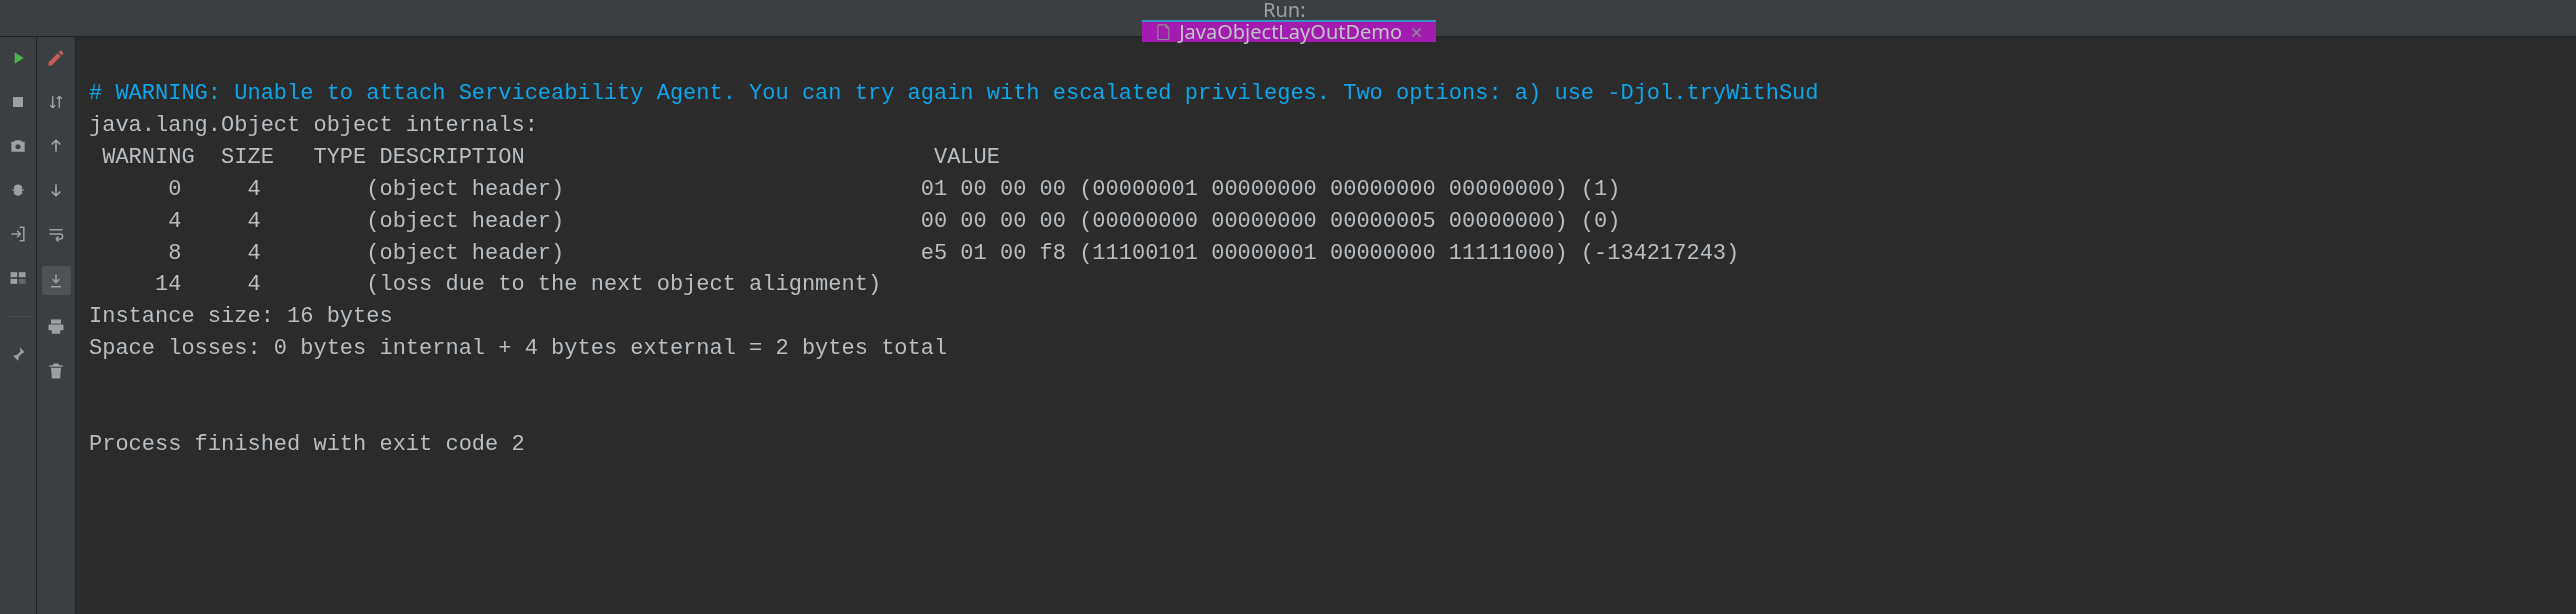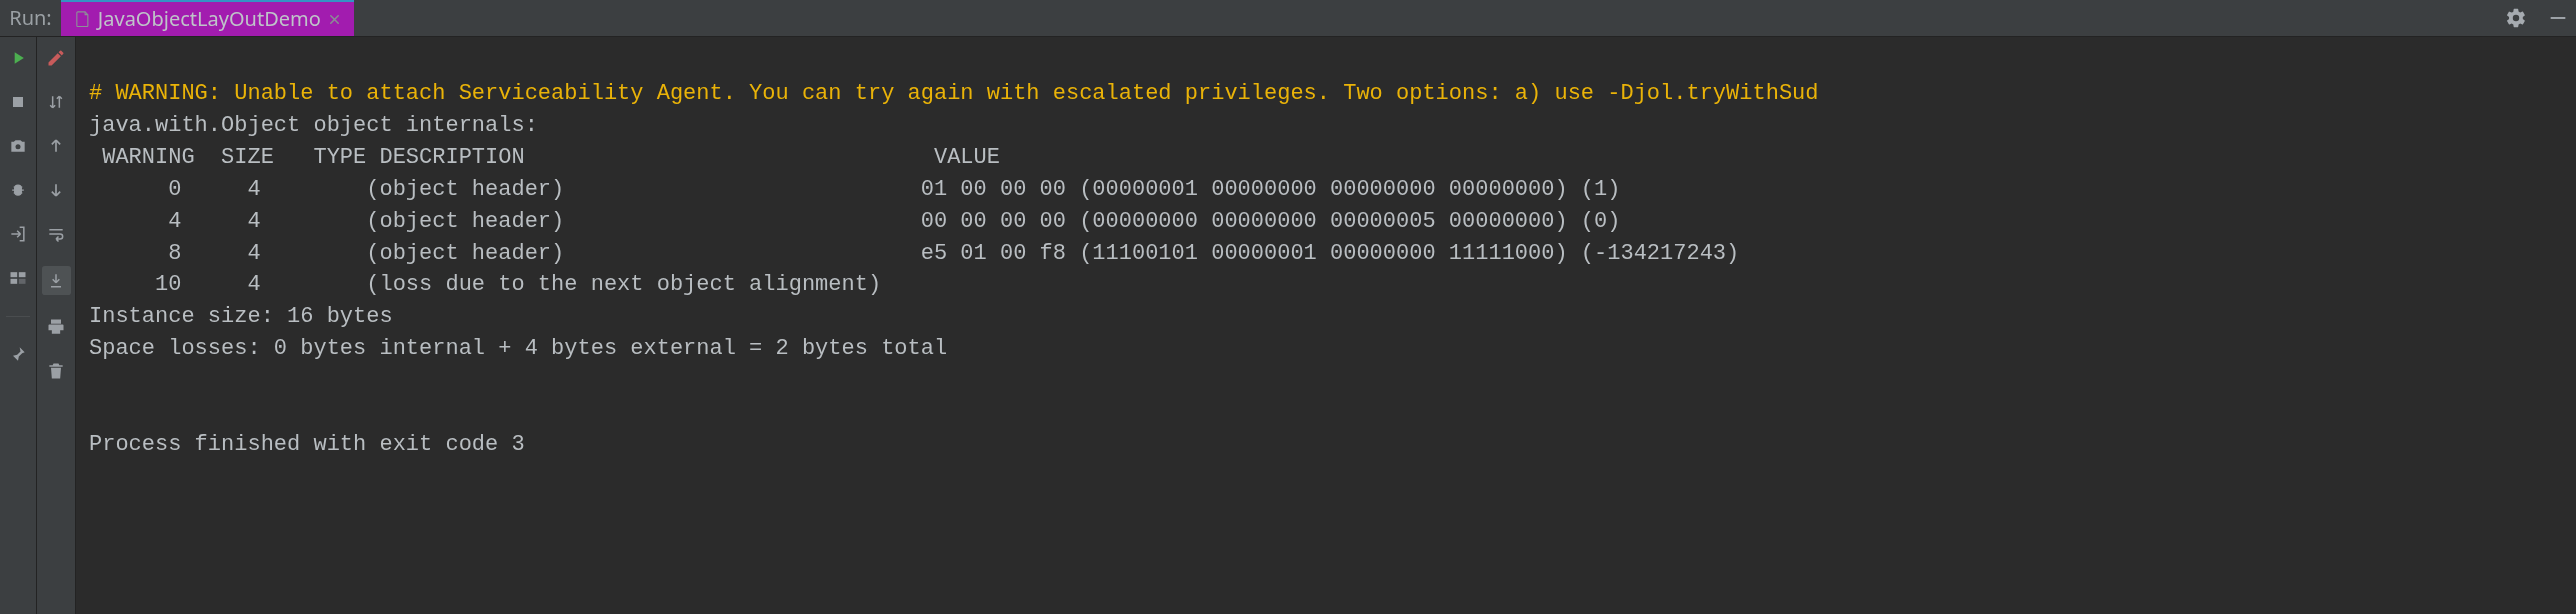--- a/index.html
+++ b/index.html
@@ -1,20 +1,20 @@
 <!DOCTYPE html>
 <html style="font-size:14.7px"><head>
 <meta charset="utf-8">
 <style>
   * { margin:0; padding:0; box-sizing:border-box; }
   html,body { width:2576px; height:614px; background:#2b2b2b; font-family:Menlo,Consolas,"Liberation Mono",monospace; overflow:hidden; }
   .root { display:flex; flex-direction:column; width:100%; height:100%; }
 
   
-  .hdr { height:37px; background:#3c3f41; border-bottom:0.9px solid #232323; display:flex; align-items:center; padding:0 7.4px 0 9.2px; color:#9aa0a4; font:400 20px/1 system-ui,-apple-system,"Segoe UI",sans-serif; }
+  .hdr { height:37px; background:#3c3f41; border-bottom:0.9px solid #232323; display:flex; align-items:center; padding:0 7.4px 0 9.2px; color:#9aa0a4; font:400 20px/1 system-ui,-apple-system,"Segoe UI",sans-serif;flex-direction:column; }
   .hdr-label { padding-right:9.2px; }
   .tab { display:flex; align-items:center; gap:7.4px; height:100%; padding:0 13px; background:#a21caf; border-top:2.8px solid #3592c4; color:#bfc4c9; position:relative; }
   .tab-close { width:13px; height:13px; color:#8a8f93; }
   .tab-close svg { width:13px; height:13px; display:block; }
   .file-icon { width:16.5px; height:16.5px; display:flex; align-items:center; justify-content:center; }
   .file-icon svg { width:14.7px; height:16.5px; display:block; }
   .spacer { flex:1; }
   .hdr-actions { display:flex; align-items:center; gap:20px; color:#a6abb0; }
   .gear, .minus { width:22px; height:22px; }
   .gear svg, .minus svg { width:22px; height:22px; display:block; }
@@ -28,21 +28,21 @@
   .g2 { width:39px; border-right:0.9px solid #232323; }
   .g-sep { width:24px; height:0.9px; background:#4a4d4f; margin:5.5px 0; }
   .ic { width:24px; height:24px; display:flex; align-items:center; justify-content:center; color:#9ba0a5; cursor:pointer; }
   .ic.active { background:#4e5254; border-radius:2.8px; width:29px; height:29px; }
   .ic svg { width:20px; height:20px; display:block; }
   .ic.green { color:#4caf50; }
   .ic.red  { color:#c85b5b; }
 
   
   .console { flex:1; background:#2b2b2b; padding:9.2px 13px 0 13px; color:#b9bec2; font-size:22px; line-height:1.45; white-space:pre; overflow:hidden; }
-  .warn { color:#eab308; }
+  .warn { color:#0ea5e9; }
 
   
 </style>
 </head>
 <body>
 
 <div class="root">
 
   <div class="hdr">
     <span class="hdr-label">Run:</span>
@@ -158,28 +158,28 @@
       </span>
       <span class="ic">
         <svg viewBox="0 0 24 24">
             <path fill="currentColor" d="M9 3h6l1 2h4v2H4V5h4zM6 8h12l-1 13H7z"></path>
           </svg>
       </span>
     </div>
 
     <div class="console">
 <span class="warn"># WARNING: Unable to attach Serviceability Agent. You can try again with escalated privileges. Two options: a) use -Djol.tryWithSud</span>
-<span>java.with.Object object internals:</span>
+<span>java.lang.Object object internals:</span>
 <span> WARNING  SIZE   TYPE DESCRIPTION                               VALUE</span>
 <span>      0     4        (object header)                           01 00 00 00 (00000001 00000000 00000000 00000000) (1)</span>
 <span>      4     4        (object header)                           00 00 00 00 (00000000 00000000 00000005 00000000) (0)</span>
 <span>      8     4        (object header)                           e5 01 00 f8 (11100101 00000001 00000000 11111000) (-134217243)</span>
-<span>     10     4        (loss due to the next object alignment)</span>
+<span>     14     4        (loss due to the next object alignment)</span>
 <span>Instance size: 16 bytes</span>
 <span>Space losses: 0 bytes internal + 4 bytes external = 2 bytes total</span>
 
 
-<span>Process finished with exit code 3</span>
+<span>Process finished with exit code 2</span>
     </div>
 
   </div>
 </div>
 
 
 </body></html>

